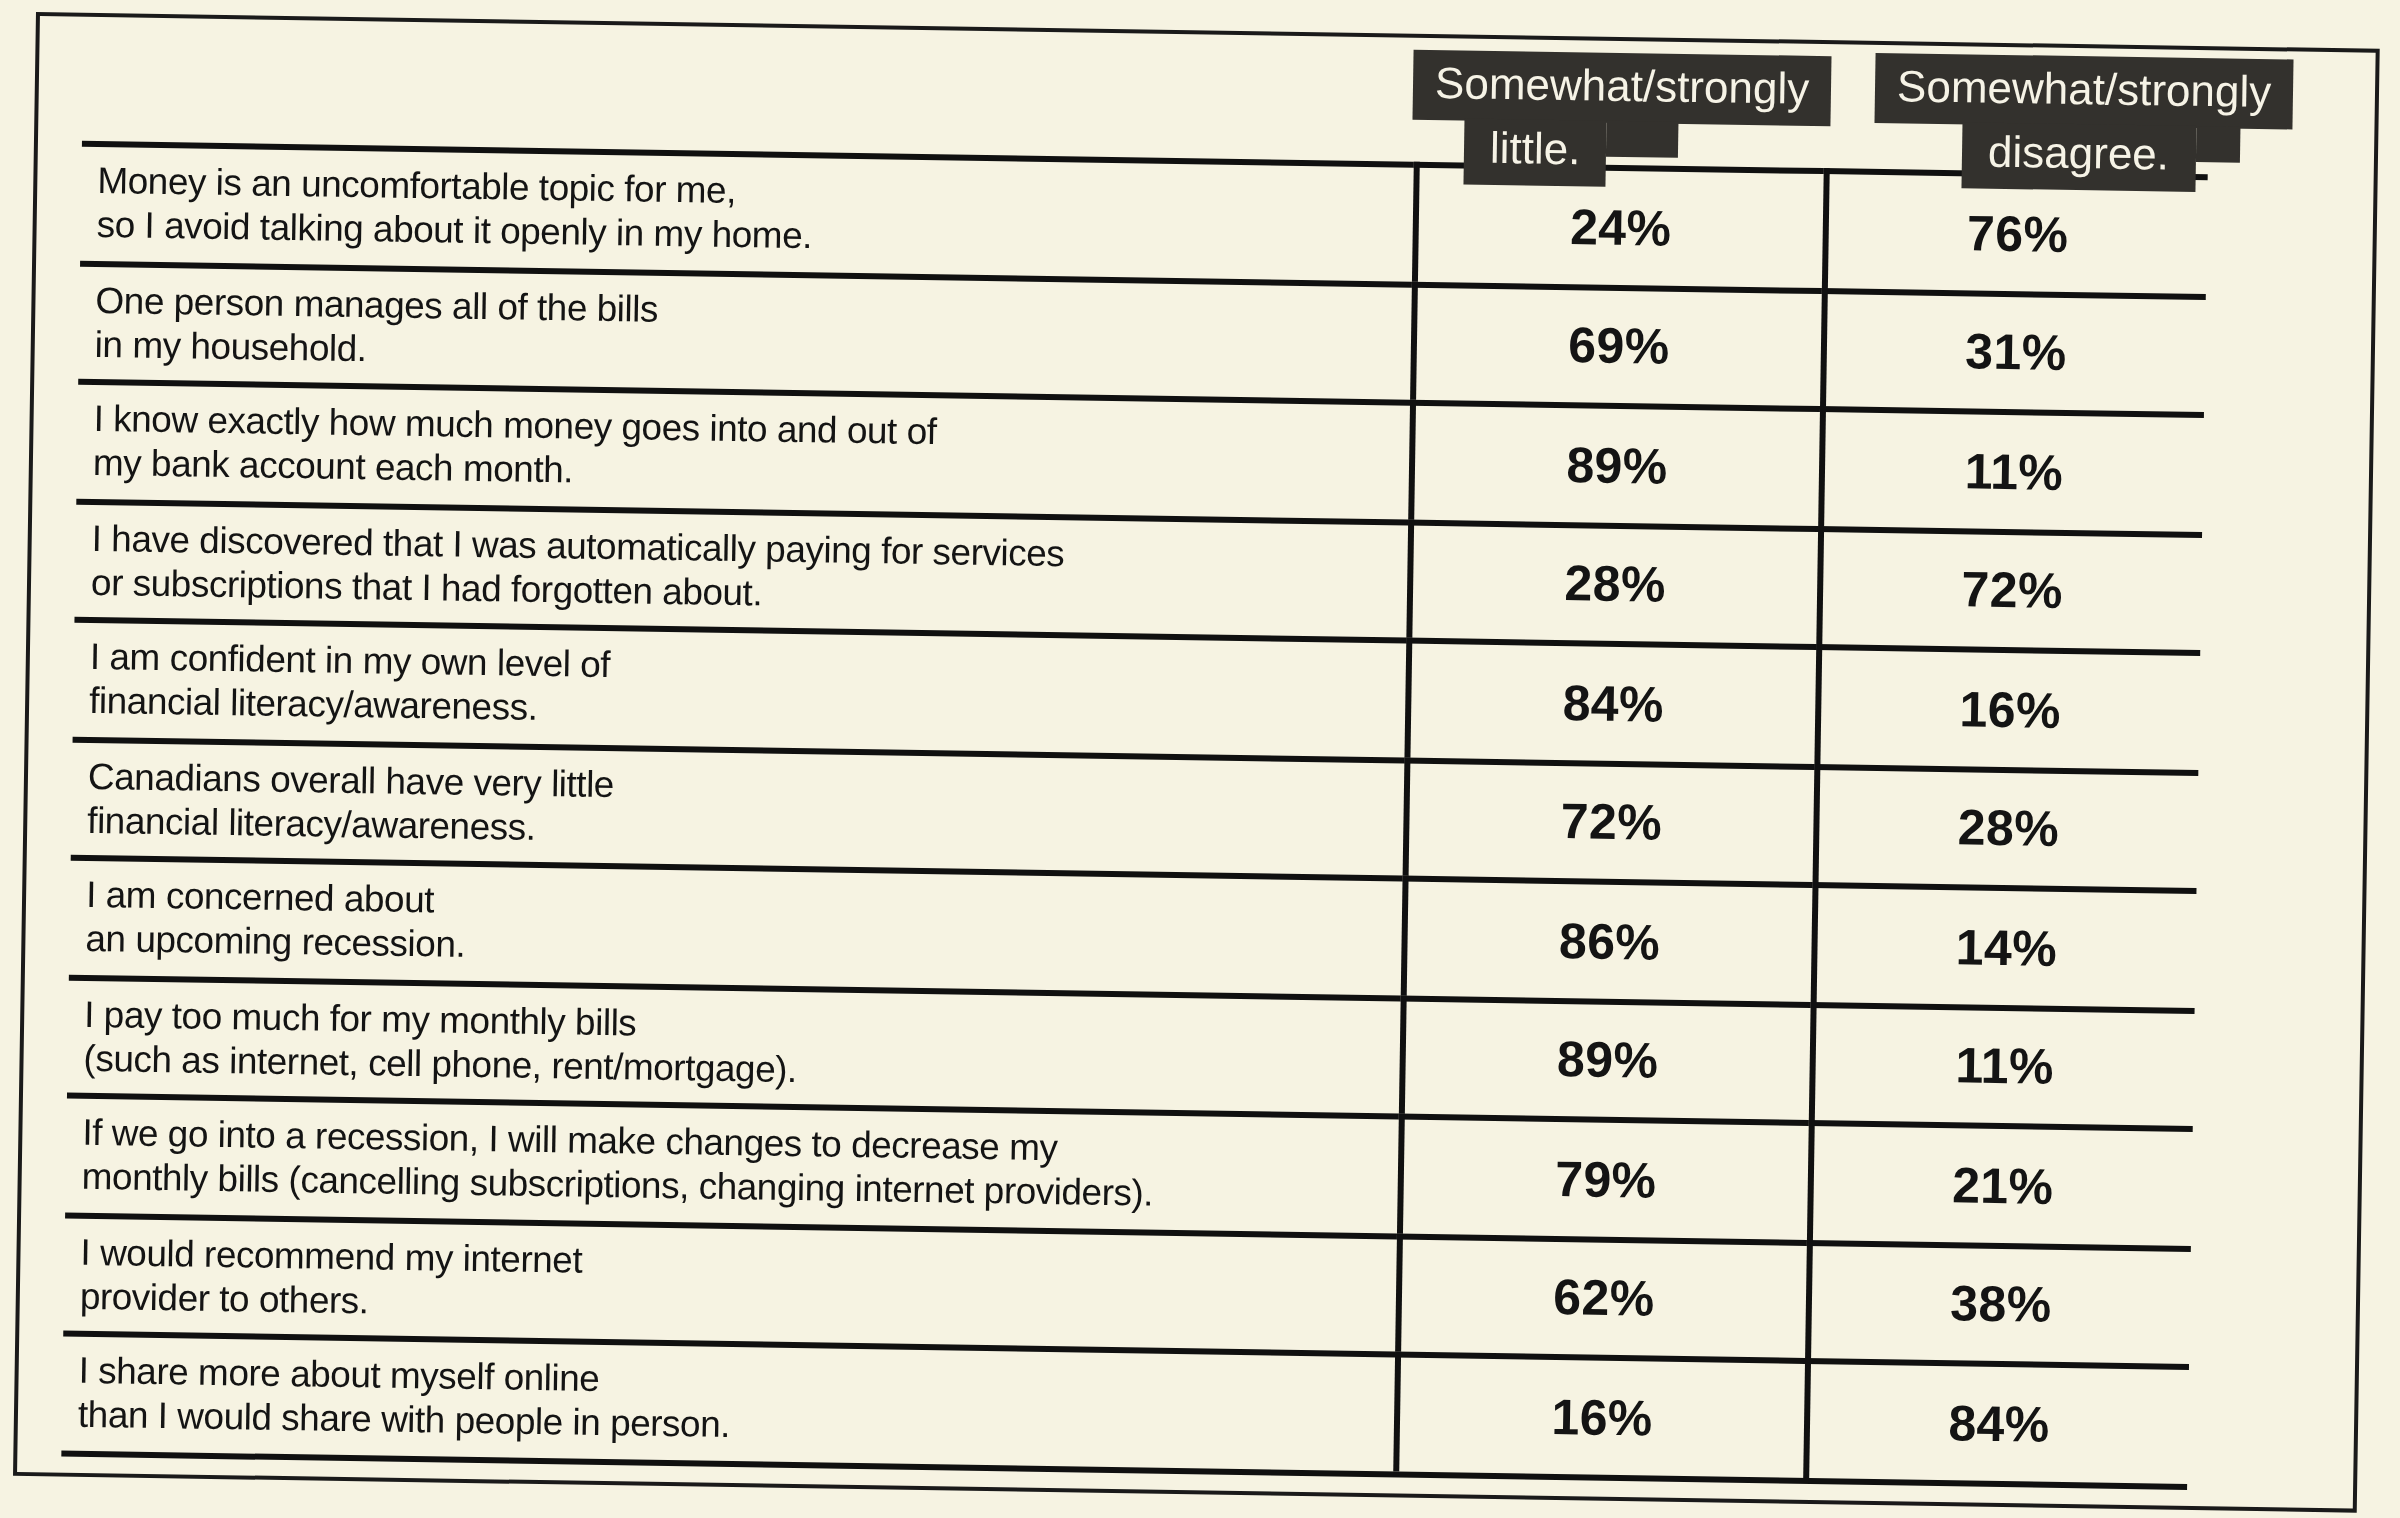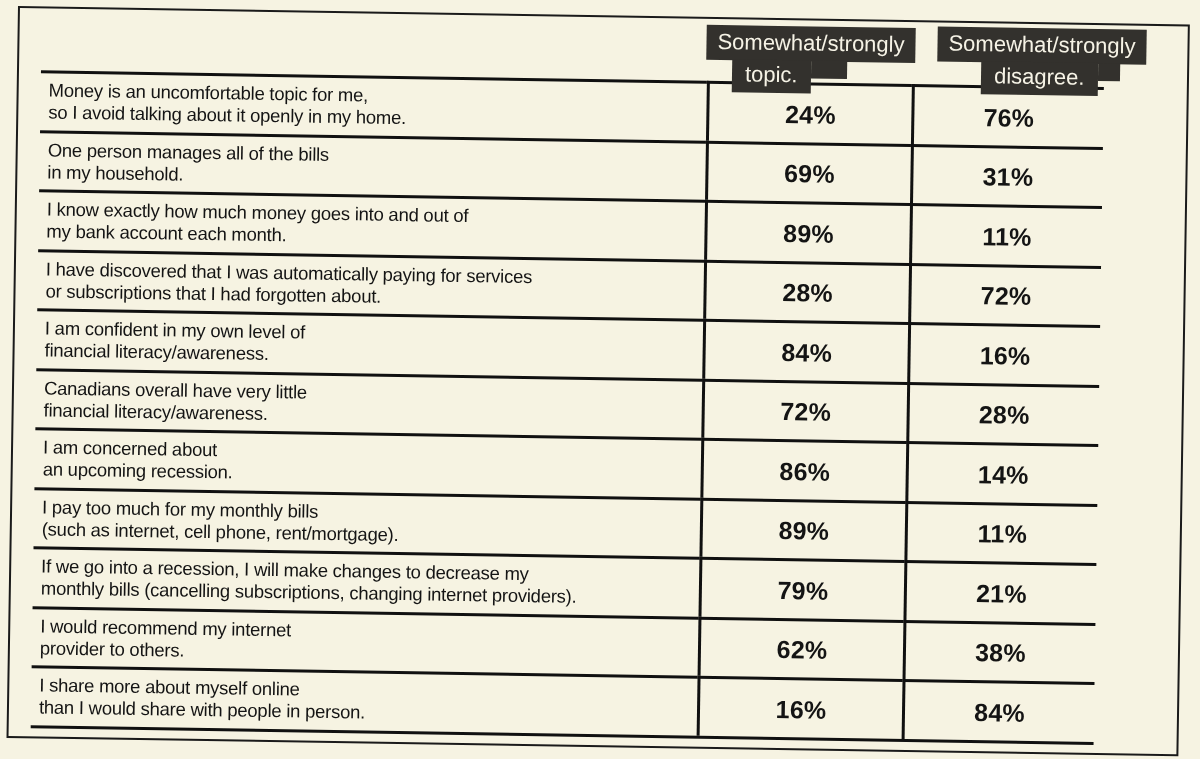--- a/index.html
+++ b/index.html
@@ -85,21 +85,21 @@
     border-top:3px solid #101010;
   }
 </style>
 </head>
 <body>
 
 <div class="frame">
 
   <div class="badge badge-agree">
     <span class="line1">Somewhat/strongly</span><br>
-    <span class="line2">topic.</span>
+    <span class="line2">little.</span>
   </div>
 
   <div class="badge badge-disagree">
     <span class="line1">Somewhat/strongly</span><br>
     <span class="line2">disagree.</span>
   </div>
 
   <div class="survey-table">
 
     <div class="trow">

